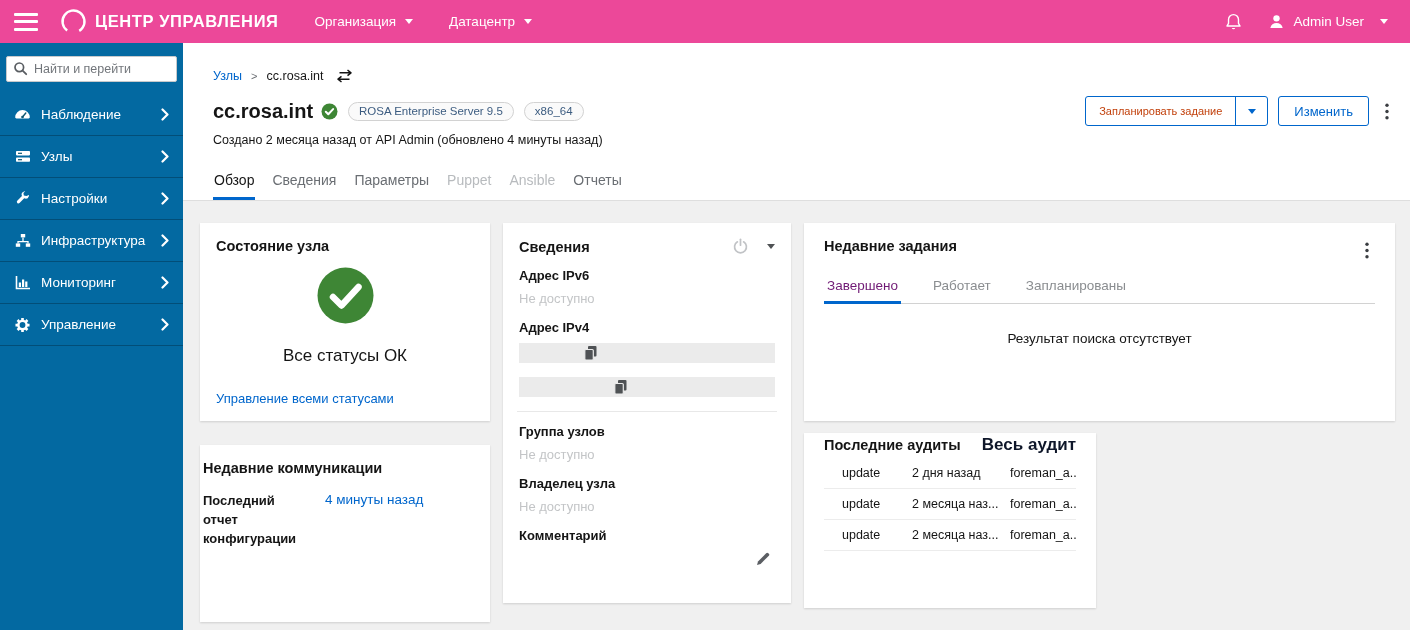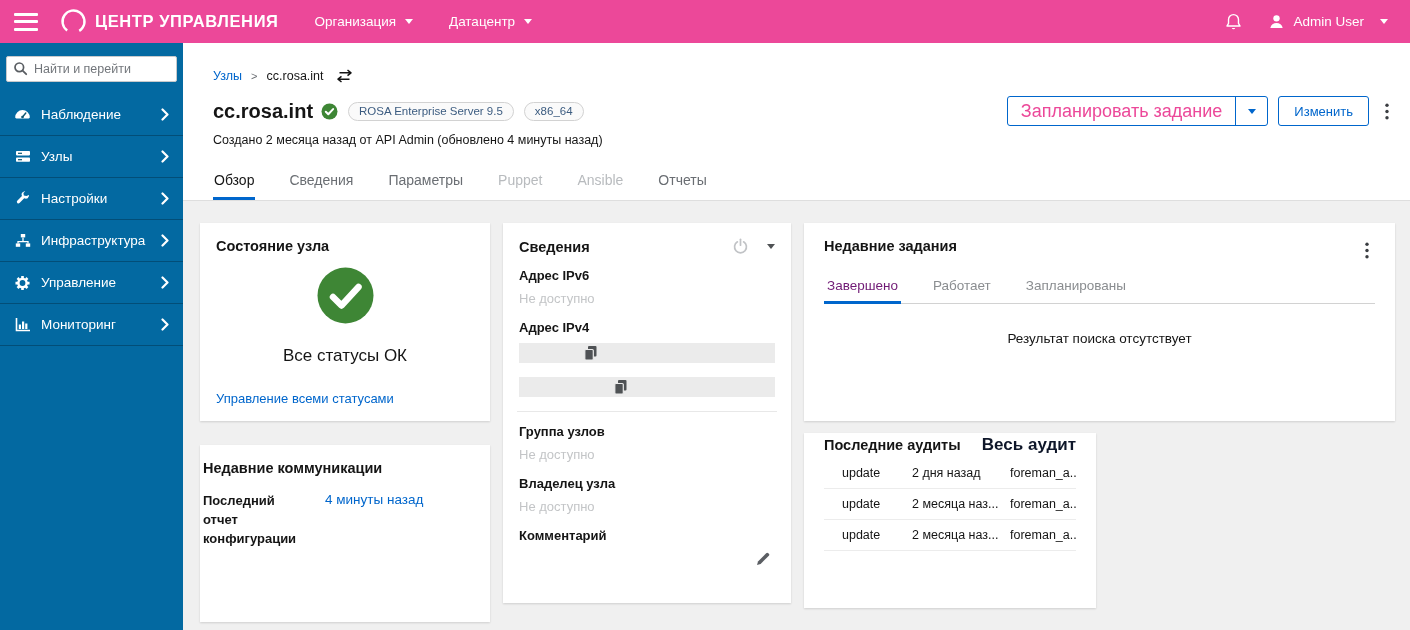--- a/index.html
+++ b/index.html
@@ -46,27 +46,27 @@
   .breadcrumb a { color:#0066cc; text-decoration:none; cursor:pointer; }
   .breadcrumb .sep { color:#6a6e73; font-size:11px; }
   .crumb-cur { color:#151515; }
   .swap-btn { background:none; border:none; cursor:pointer; display:flex; margin-left:3px; }
   .title-row { display:flex; align-items:center; margin-bottom:7px; }
   .title-row h1 { font-size:20px; font-weight:bold; color:#151515; }
   .ok-icon { margin-left:8px; display:flex; }
   .badge { margin-left:10px; background:#fafafa; border:1px solid #d2d2d2; border-radius:30px; padding:2px 10px 3px; font-size:11.5px; color:#3c5c80; white-space:nowrap; }
   .actions { margin-left:auto; display:flex; align-items:center; gap:10px; }
   .split-btn { display:flex; border:1px solid #0066cc; border-radius:3px; background:#fff; height:30px; }
-  .split-main { border:none; background:none; color:#ec4899; font-size:18px; font-family:"Liberation Sans", sans-serif; padding:0 13px; cursor:pointer;text-align:center; }
+  .split-main { border:none; background:none; color:#c2410c; font-size:11px; font-family:"Liberation Sans", sans-serif; padding:0 13px; cursor:pointer;text-align:center; }
   .split-caret { border:none; border-left:1px solid #0066cc; background:none; width:32px; display:flex; align-items:center; justify-content:center; cursor:pointer; }
   .split-caret .caret-down { border-top-color:#0066cc; }
   .btn-secondary { height:30px; border:1px solid #0066cc; border-radius:3px; background:#fff; color:#0066cc; font-size:13px; font-family:"Liberation Sans", sans-serif; padding:0 15px; cursor:pointer; }
   .kebab-btn { background:none; border:none; cursor:pointer; padding:4px 6px; display:flex; }
   .subtitle { font-size:12.5px; color:#151515; margin-bottom:3px; }
-  .tabs { display:flex; gap:33px; margin-top:21px;text-align:center; }
+  .tabs { display:flex; gap:16px; margin-top:21px;text-align:center; }
   .tab { font-size:14px; color:#6a6e73; padding:4px 1px 9px; cursor:pointer; border-bottom:3px solid transparent; }
   .tab.active { color:#151515; border-bottom-color:#0066cc; }
   .tab.muted { color:#b8bbbe; }
 
   
   .cards { flex:1; display:flex; gap:13px; padding:22px 15px 0 17px; background:#f0f0f0; align-items:flex-start; }
   .col { display:flex; flex-direction:column; }
   .col1 { width:290px; flex:0 0 290px; }
   .col2 { width:288px; flex:0 0 288px; }
   .col3 { flex:1; }
@@ -239,41 +239,41 @@
           </span>
           <span class="nav-label">Инфраструктура</span>
           <span class="nav-chevron">
             <svg width="9" height="13" viewBox="0 0 9 13">
                 <path d="M1.5 1.5l5 5-5 5" fill="none" stroke="#fff" stroke-width="2.2" stroke-linecap="round" stroke-linejoin="round"></path>
               </svg>
           </span>
         </div>
         <div class="nav-item">
           <span class="nav-icon">
-            <svg width="15" height="15" viewBox="0 0 16 16">
-                <path fill="#fff" fill-rule="evenodd" d="M6.6 1h2.8v2l1.5.6 1.4-1.4 2 2-1.4 1.4.6 1.5h2V10h-2l-.6 1.5 1.4 1.4-2 2-1.4-1.4-1.5.6v2H6.6v-2l-1.5-.6-1.4 1.4-2-2 1.4-1.4L2.5 10h-2V7.1h2l.6-1.5-1.4-1.4 2-2 1.4 1.4 1.5-.6V1zM8 5.4a3.1 3.1 0 1 0 0 6.2 3.1 3.1 0 0 0 0-6.2z"></path>
-              </svg>
-          </span>
-          <span class="nav-label">Управление</span>
-          <span class="nav-chevron">
-            <svg width="9" height="13" viewBox="0 0 9 13">
-                <path d="M1.5 1.5l5 5-5 5" fill="none" stroke="#fff" stroke-width="2.2" stroke-linecap="round" stroke-linejoin="round"></path>
-              </svg>
-          </span>
-        </div>
-        <div class="nav-item">
-          <span class="nav-icon">
             <svg width="16" height="15" viewBox="0 0 16 15">
                 <path d="M1.5 1v12.5H15" fill="none" stroke="#fff" stroke-width="1.6"></path>
                 <rect x="3.8" y="7.5" width="2.2" height="4.5" fill="#fff"></rect>
                 <rect x="7" y="4.5" width="2.2" height="7.5" fill="#fff"></rect>
                 <rect x="10.2" y="6.5" width="2.2" height="5.5" fill="#fff"></rect>
               </svg>
           </span>
           <span class="nav-label">Мониторинг</span>
+          <span class="nav-chevron">
+            <svg width="9" height="13" viewBox="0 0 9 13">
+                <path d="M1.5 1.5l5 5-5 5" fill="none" stroke="#fff" stroke-width="2.2" stroke-linecap="round" stroke-linejoin="round"></path>
+              </svg>
+          </span>
+        </div>
+        <div class="nav-item">
+          <span class="nav-icon">
+            <svg width="15" height="15" viewBox="0 0 16 16">
+                <path fill="#fff" fill-rule="evenodd" d="M6.6 1h2.8v2l1.5.6 1.4-1.4 2 2-1.4 1.4.6 1.5h2V10h-2l-.6 1.5 1.4 1.4-2 2-1.4-1.4-1.5.6v2H6.6v-2l-1.5-.6-1.4 1.4-2-2 1.4-1.4L2.5 10h-2V7.1h2l.6-1.5-1.4-1.4 2-2 1.4 1.4 1.5-.6V1zM8 5.4a3.1 3.1 0 1 0 0 6.2 3.1 3.1 0 0 0 0-6.2z"></path>
+              </svg>
+          </span>
+          <span class="nav-label">Управление</span>
           <span class="nav-chevron">
             <svg width="9" height="13" viewBox="0 0 9 13">
                 <path d="M1.5 1.5l5 5-5 5" fill="none" stroke="#fff" stroke-width="2.2" stroke-linecap="round" stroke-linejoin="round"></path>
               </svg>
           </span>
         </div>
       </nav>
     </aside>
 
     <main class="content">

